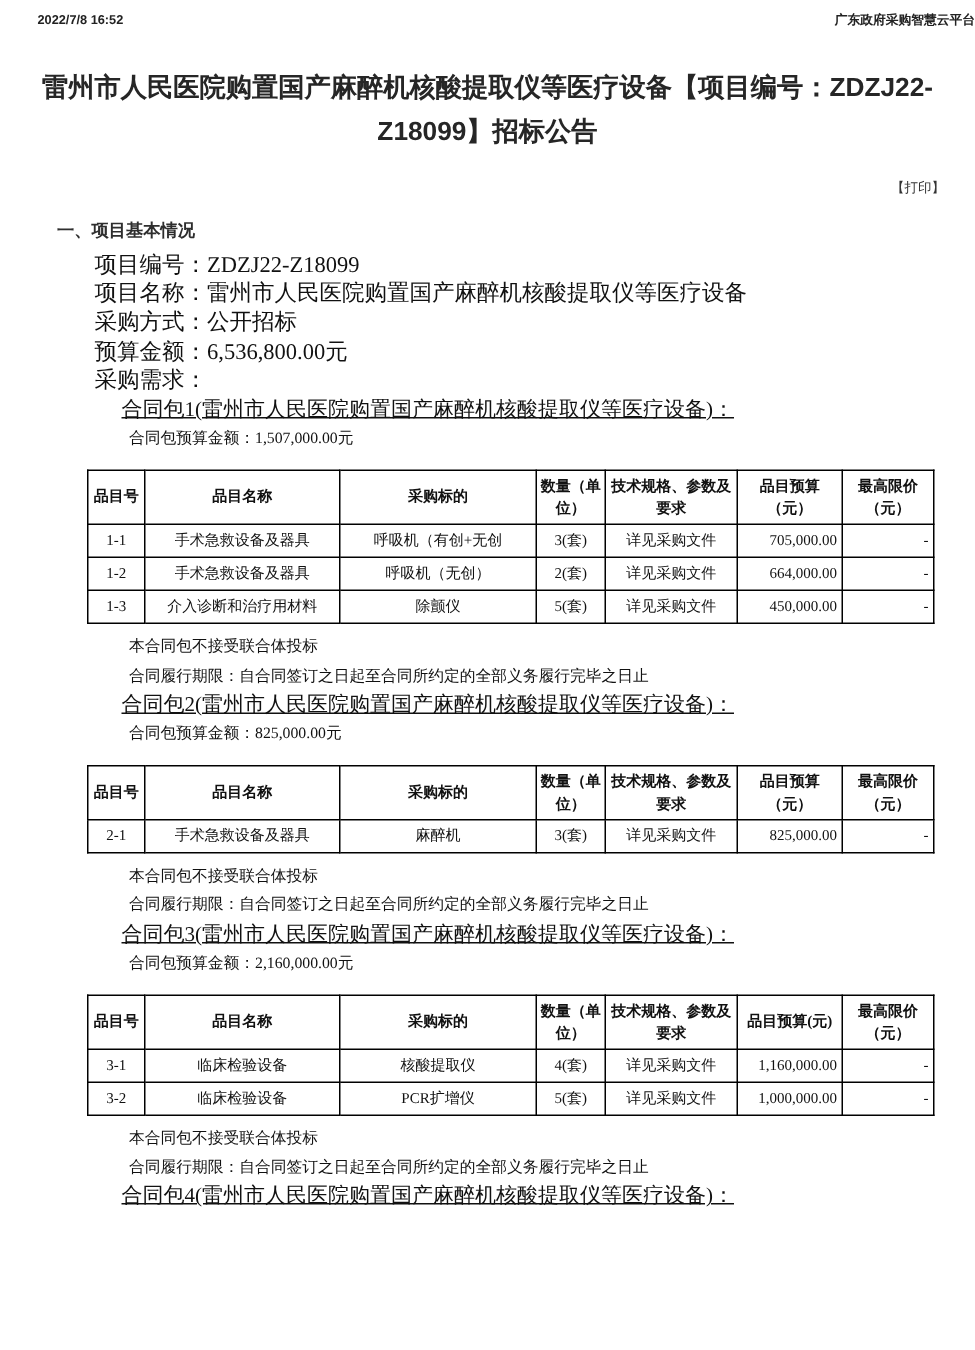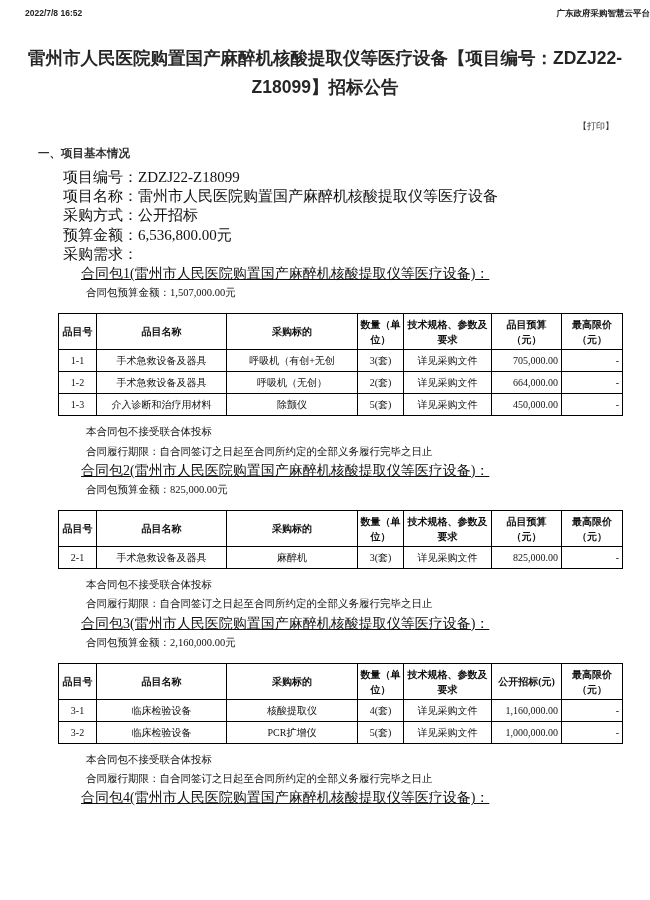--- a/index.html
+++ b/index.html
@@ -12,21 +12,21 @@
   .topbar{position:relative;height:12px;margin-top:8px;
     font-family:"Liberation Sans","DejaVu Sans",sans-serif;
     font-size:8.5px;font-weight:bold;color:#222222;}
   .topbar .dt{position:absolute;left:25px;top:0;}
   .topbar .site{display:block;text-align:right;}
   .title{
     margin:24px auto 0;width:596px;text-align:center;
     font-family:"Liberation Sans","DejaVu Sans",sans-serif;
     font-weight:bold;font-size:17.5px;line-height:29px;color:#262626;
   }
-  .print-row{text-align:right;padding-right:36px;margin-top:13px;}
+  .print-row{text-align:right;padding-right:20px;margin-top:13px;}
   .print-btn{font-size:9px;color:#333333;text-decoration:none;cursor:pointer;}
   .overview-box{
     margin:13px 28px 0 38px;border:2px solid #0a0a0a;
     padding:6px 10px 12px 10px;
   }
   .ov-label{font-size:9.5px;font-weight:bold;color:#111111;}
   .ov-body{margin:5px 0 0 0;font-size:10.5px;line-height:21px;text-indent:2em;color:#111111;}
   .sec-heading{margin:13px 0 0 38px;font-size:11.5px;font-weight:bold;color:#2e2e2e;}
   .fields{margin:7px 0 0 63px;}
   .field{font-size:15px;line-height:19.2px;white-space:nowrap;}
@@ -184,21 +184,21 @@
           <col class="c5">
           <col class="c6">
         </colgroup>
       <thead>
         <tr>
           <th>品目号</th>
           <th>品目名称</th>
           <th>采购标的</th>
           <th>数量（单位）</th>
           <th>技术规格、参数及要求</th>
-          <th>公开招标(元)</th>
+          <th>品目预算(元)</th>
           <th>最高限价（元）</th>
         </tr>
       </thead>
       <tbody>
         <tr>
           <td>3-1</td>
           <td>临床检验设备</td>
           <td>核酸提取仪</td>
           <td>4(套)</td>
           <td>详见采购文件</td>

